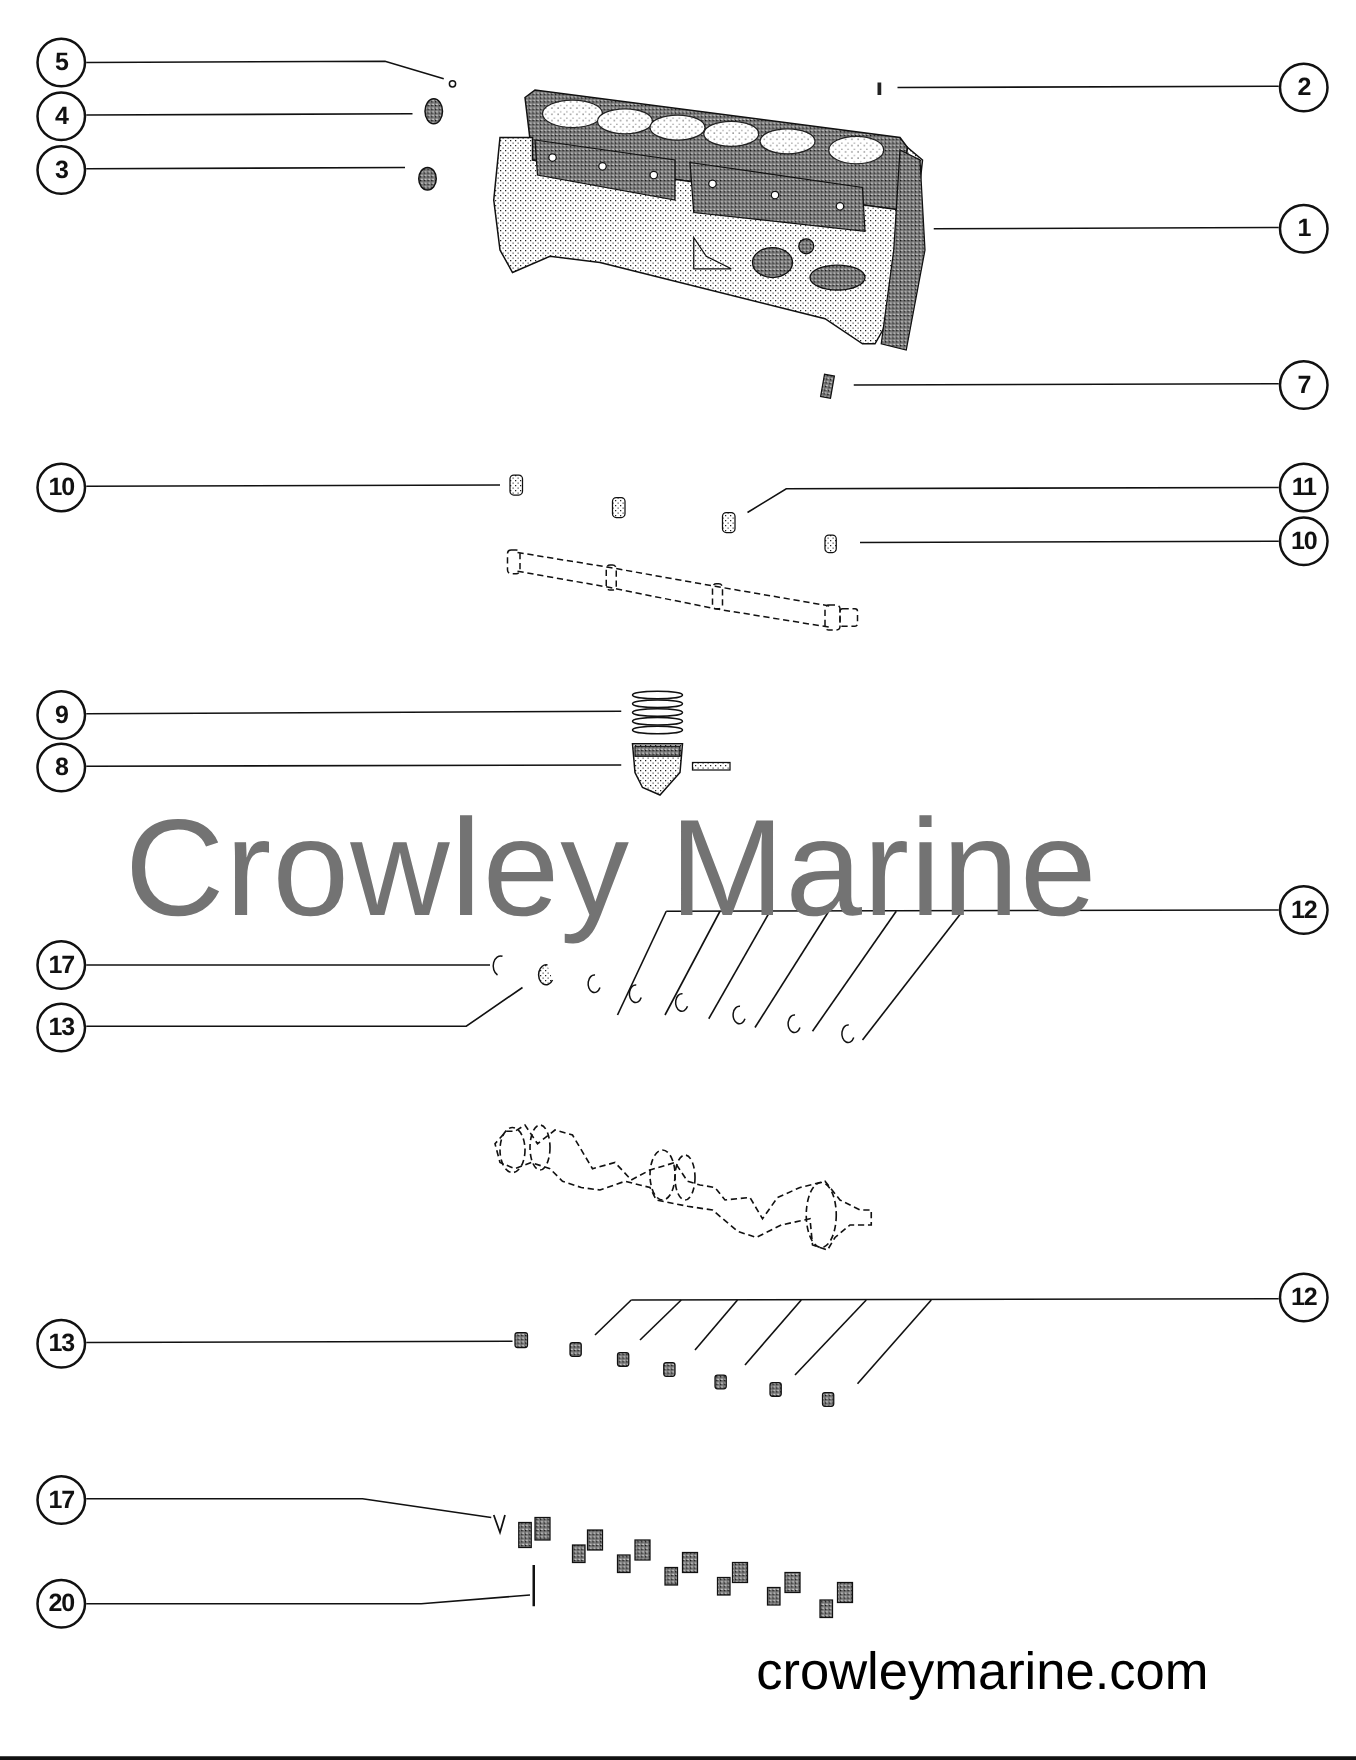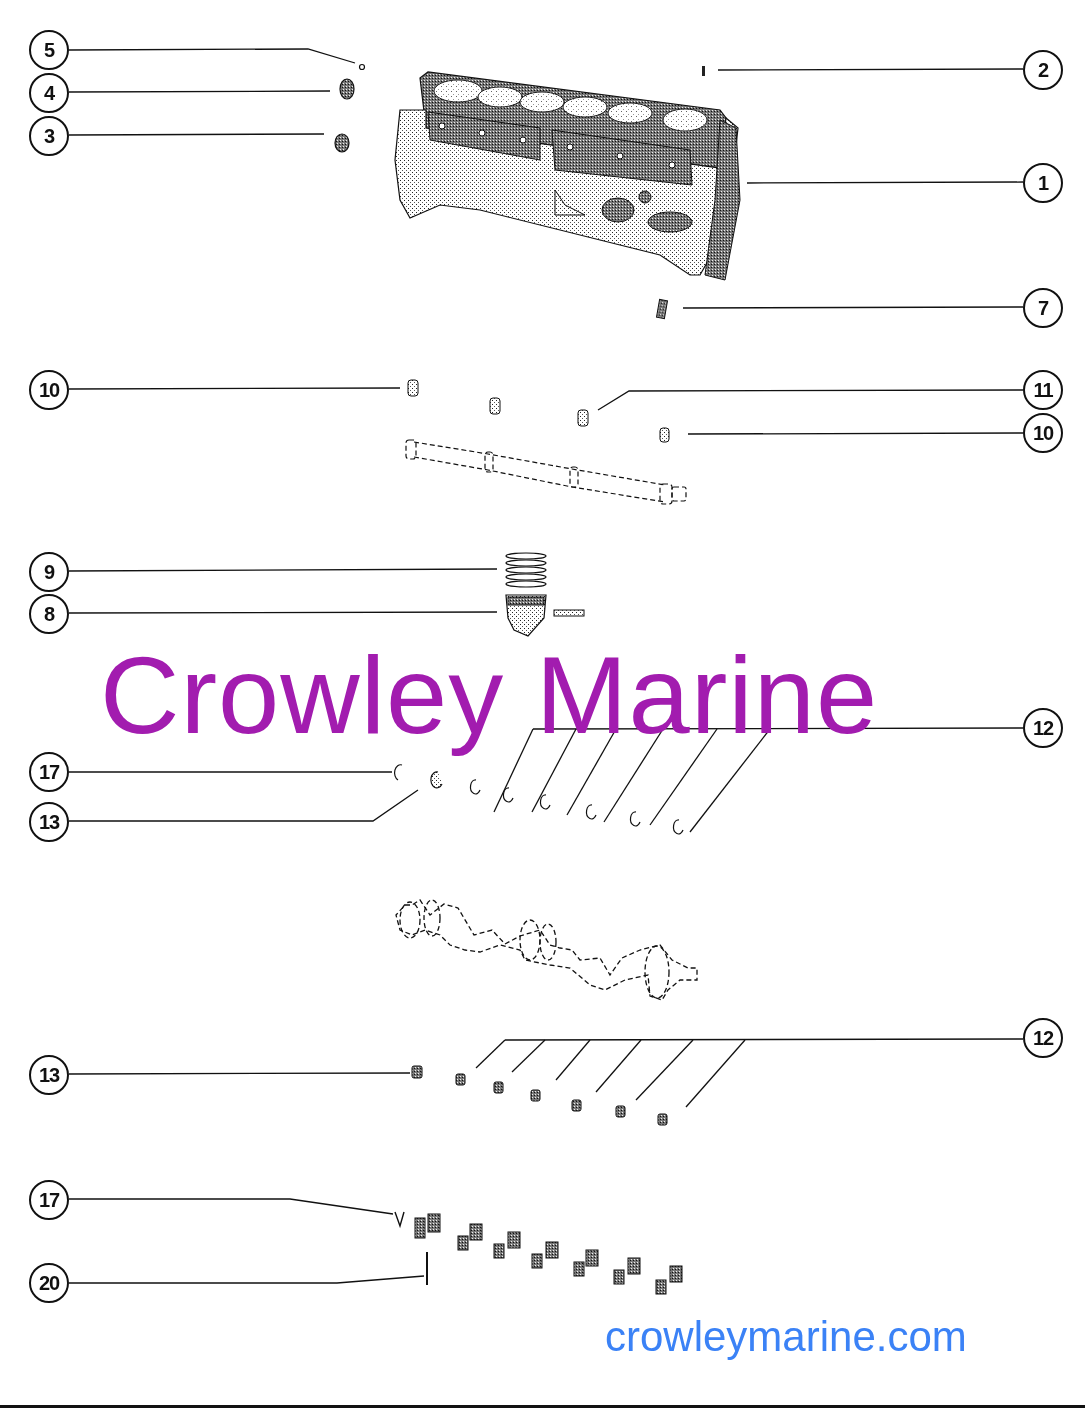--- a/index.html
+++ b/index.html
@@ -1,19 +1,19 @@
 <!DOCTYPE html>
 <html><head>
 <meta charset="utf-8">
 <style>
   html, body { margin: 0; padding: 0; background: #ffffff; }
   body { width: 1085px; height: 1408px; position: relative; overflow: hidden; font-family: "Liberation Sans", sans-serif; }
   #diagram { position: absolute; left: 0; top: 0; width: 1085px; height: 1408px; }
-  .watermark { position: absolute; left: 100px; top: 640px; font-family: "Liberation Sans", sans-serif; font-size: 110px; color: #a21caf; letter-spacing: 1px; white-space: nowrap; line-height: 1; }
-  .site { position: absolute; left: 605px; top: 1316px; font-family: "Liberation Sans", sans-serif; font-size: 42px; color: #3b82f6; white-space: nowrap; line-height: 1; }
+  .watermark { position: absolute; left: 100px; top: 640px; font-family: "Liberation Sans", sans-serif; font-size: 110px; color: #737373; letter-spacing: 1px; white-space: nowrap; line-height: 1; }
+  .site { position: absolute; left: 605px; top: 1316px; font-family: "Liberation Sans", sans-serif; font-size: 42px; color: #000000; white-space: nowrap; line-height: 1; }
   .callout { position: absolute; width: 40px; height: 40px; border: 2px solid #111; border-radius: 50%; background: #fff; box-sizing: border-box; display: flex; align-items: center; justify-content: center; font-family: "Liberation Sans", sans-serif; font-weight: bold; font-size: 20px; color: #111; transform: translate(-50%, -50%); cursor: pointer; letter-spacing: -1px; }
   .bottom-rule { position: absolute; left: 0; top: 1405px; width: 1085px; height: 3px; background: #111; }
 </style>
 </head>
 <body>
 
 <svg id="diagram" viewBox="0 0 1085 1408" xmlns="http://www.w3.org/2000/svg">
   <defs>
     <pattern id="stipple" width="4" height="4" patternUnits="userSpaceOnUse">
       <rect width="4" height="4" fill="#fff"></rect>

